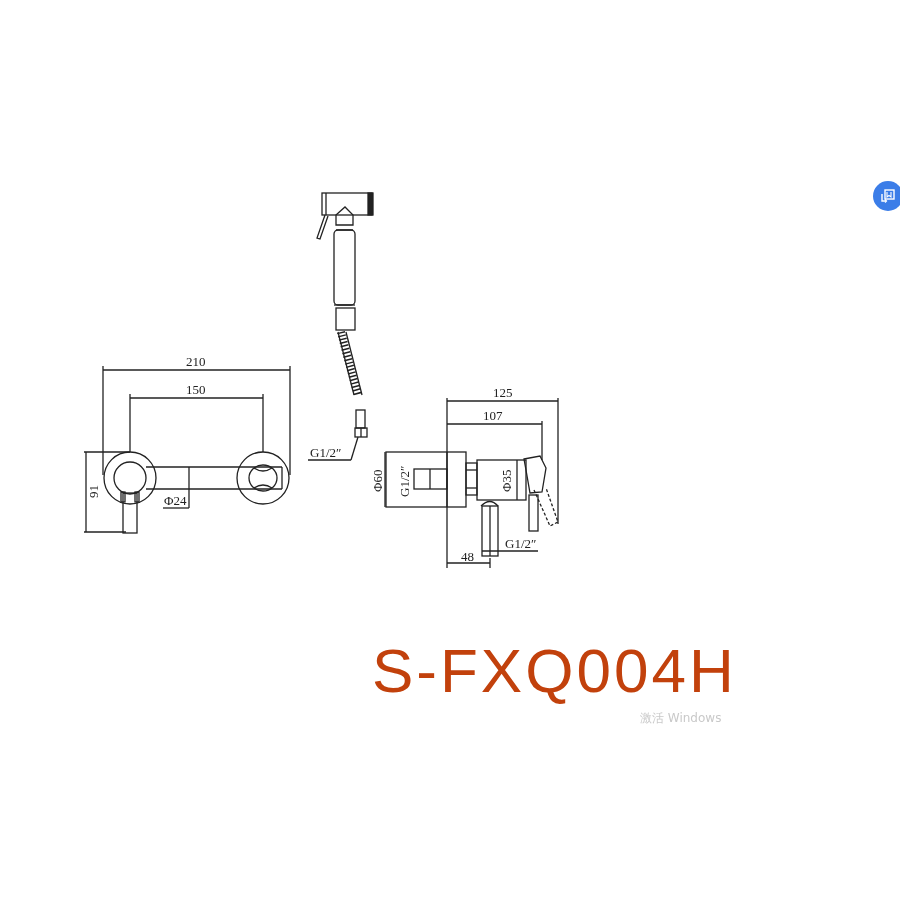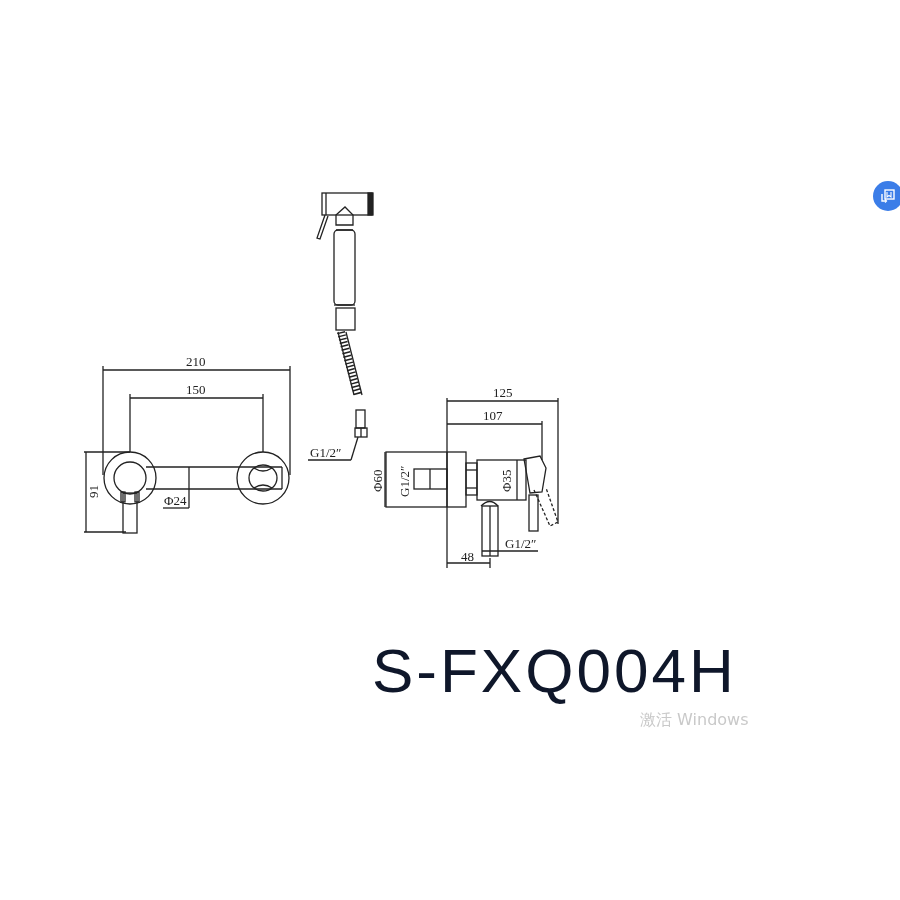--- a/index.html
+++ b/index.html
@@ -1,20 +1,20 @@
 <!DOCTYPE html>
 <html><head>
   <meta charset="utf-8">
   <style>
     html, body { margin: 0; padding: 0; background: #ffffff; }
     body { width: 900px; height: 900px; position: relative; overflow: hidden; font-family: "Liberation Sans", sans-serif; }
     #drawing { position: absolute; left: 0; top: 0; width: 900px; height: 900px; }
     .dim { font-family: "Liberation Serif", serif; font-size: 13px; fill: #222; }
-    .model { position: absolute; left: 372px; top: 640px; font-family: "Liberation Sans", sans-serif; font-size: 62px; letter-spacing: 3px; color: #0f172a; line-height: 1; }
-    .watermark { position: absolute; left: 640px; top: 710px; font-family: "DejaVu Sans", sans-serif; font-size: 16px; color: #c9c9c9; }
+    .model { position: absolute; left: 372px; top: 640px; font-family: "Liberation Sans", sans-serif; font-size: 62px; letter-spacing: 3px; color: #c2410c; line-height: 1; }
+    .watermark { position: absolute; left: 640px; top: 710px; font-family: "DejaVu Sans", sans-serif; font-size: 12px; color: #c9c9c9; }
     .fab { position: absolute; left: 873px; top: 181px; width: 30px; height: 30px; border-radius: 50%; background: #3b7de8; display: flex; align-items: center; justify-content: center; }
   </style>
 </head>
 <body>
 
 <svg id="drawing" viewBox="0 0 900 900" xmlns="http://www.w3.org/2000/svg">
   <g stroke="#222" stroke-width="1.3" fill="none">
 
     <g>
 

